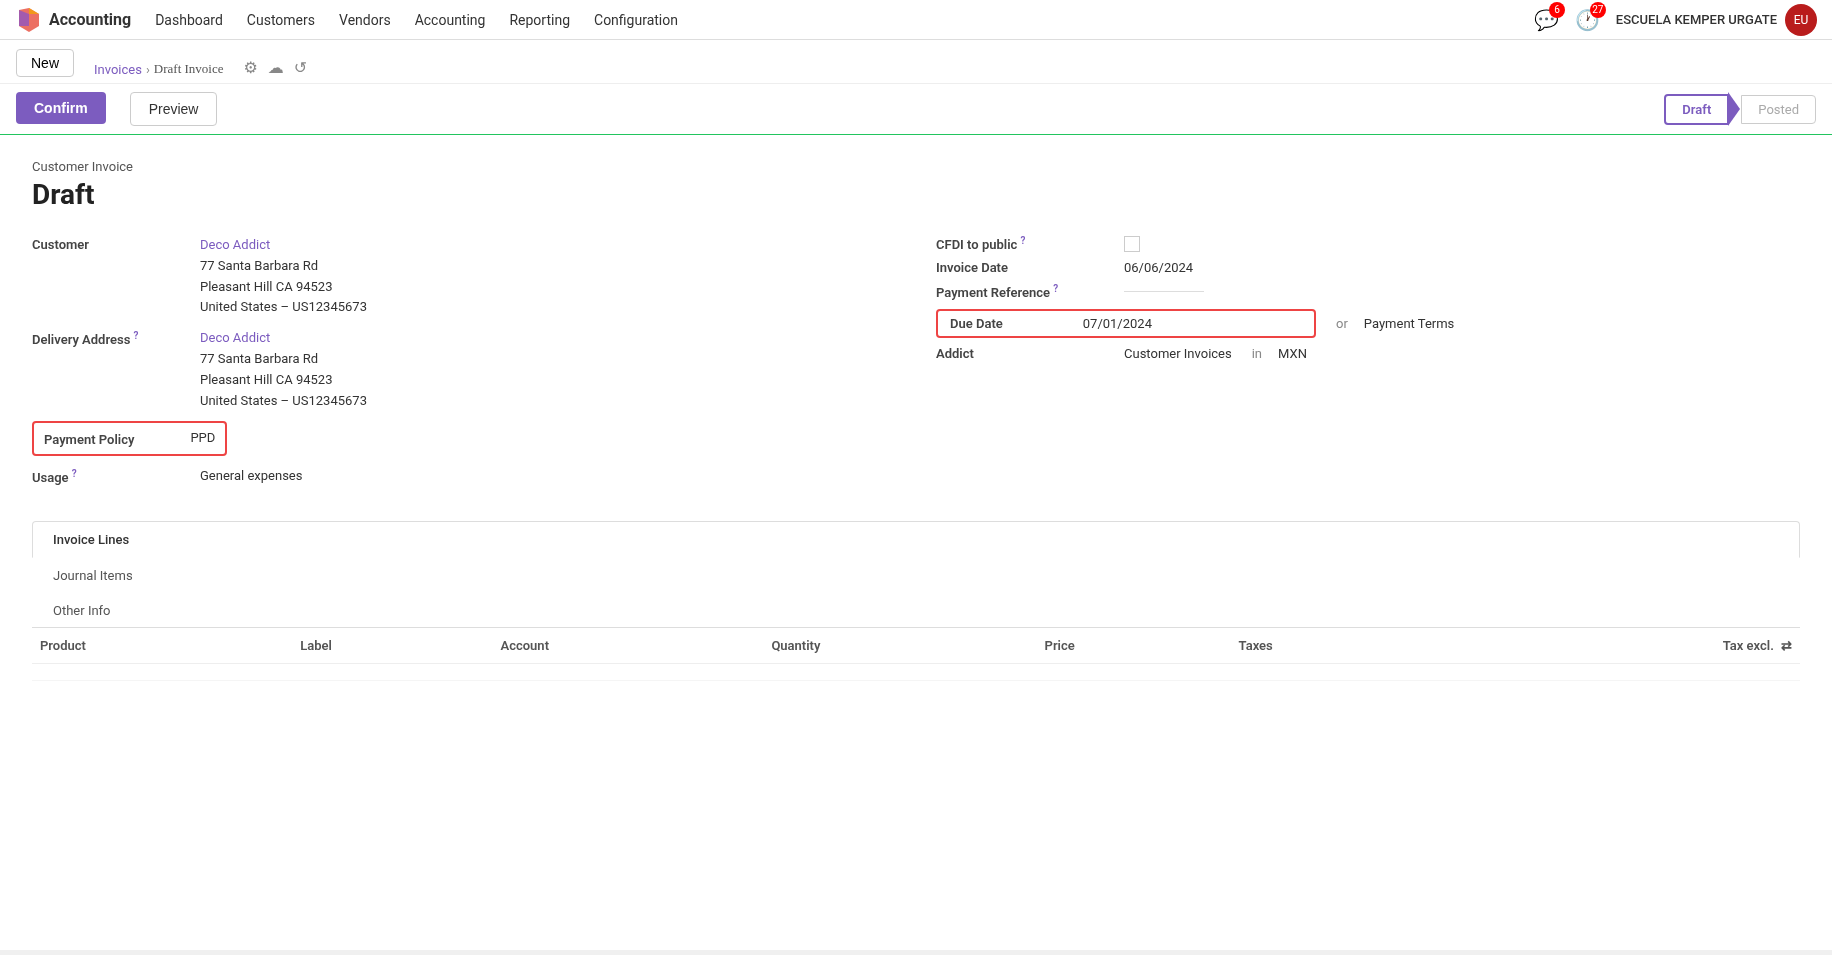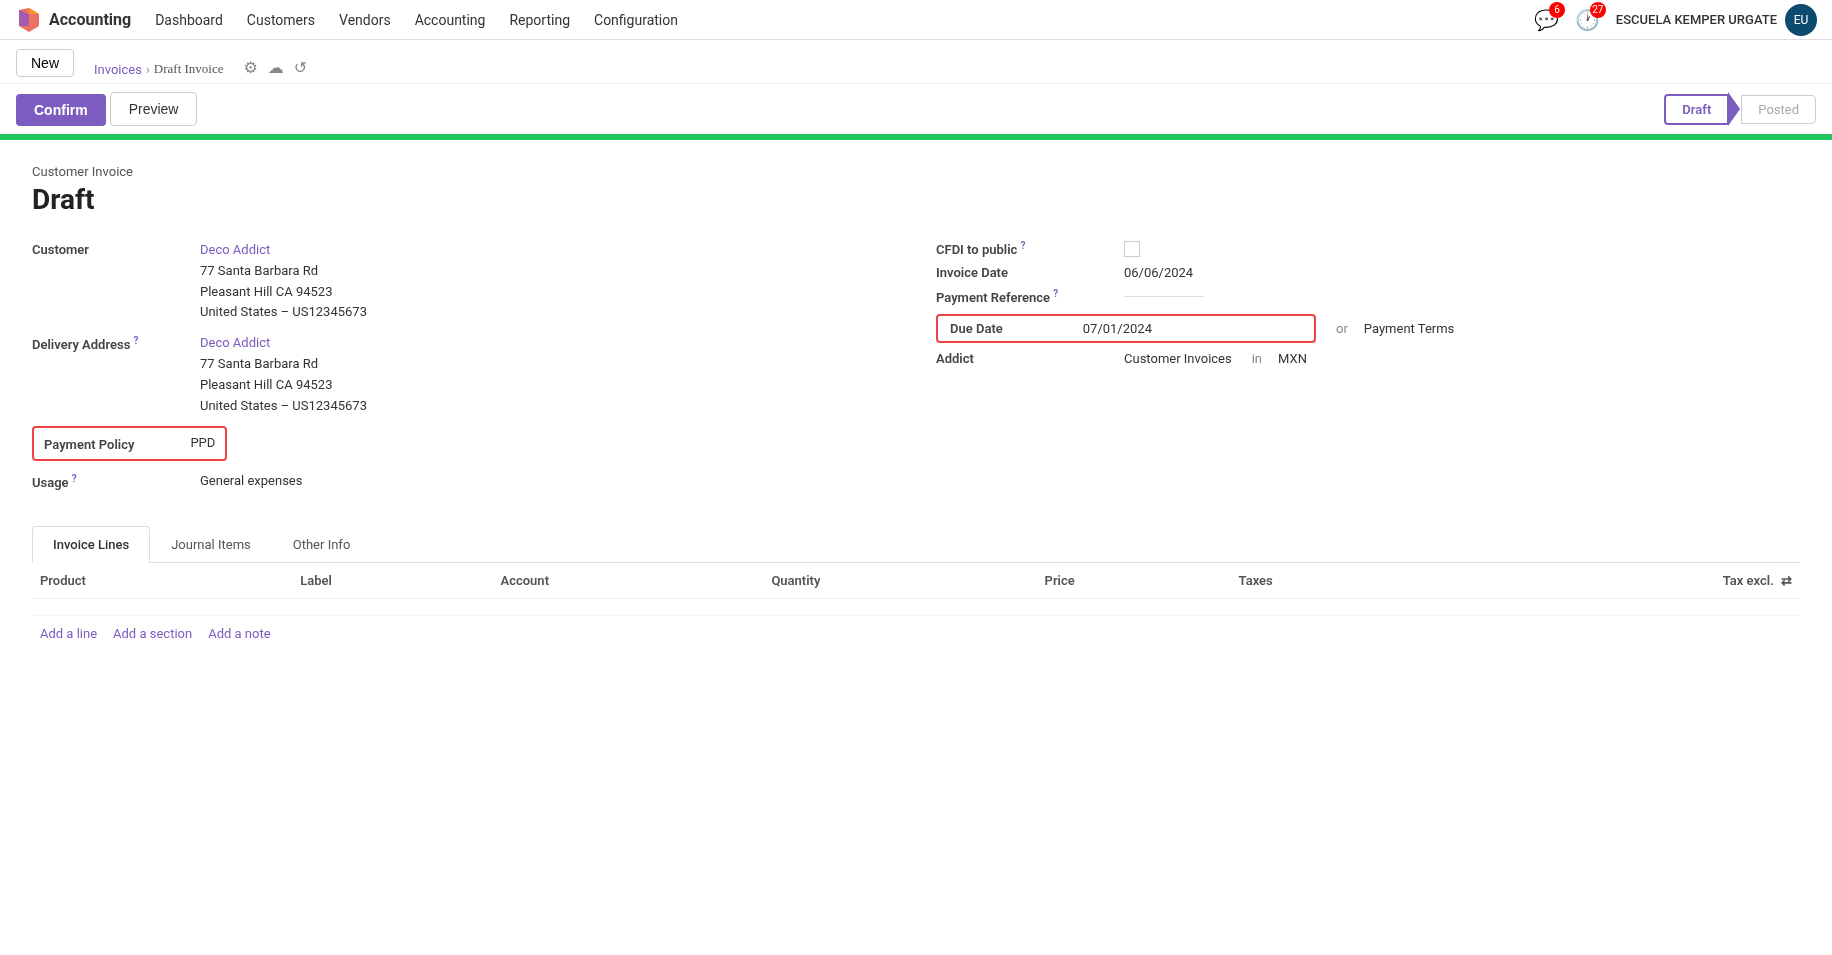--- a/index.html
+++ b/index.html
@@ -10,42 +10,42 @@
       display: flex; align-items: center; background: #fff; border-bottom: 1px solid #ddd;
       padding: 0 15px; height: 40px; gap: 24px; justify-content: flex-end;
     }
     .nav-logo { display: flex; align-items: center; gap: 6px; font-weight: 700; font-size: 16px; color: #333; }
     .nav-logo .logo-icon { width: 28px; height: 28px; }
     .nav-item { font-size: 14px; color: #333; cursor: pointer; padding: 4px 0; }
     .nav-right { margin-left: auto; display: flex; align-items: center; gap: 16px; }
     .nav-badge-btn { position: relative; cursor: pointer; }
     .badge { position: absolute; top: -6px; right: -6px; background: red; color: #fff; border-radius: 50%; font-size: 10px; width: 16px; height: 16px; display: flex; align-items: center; justify-content: center; }
     .nav-user { display: flex; align-items: center; gap: 8px; cursor: pointer; }
-    .user-avatar { width: 32px; height: 32px; border-radius: 50%; background: #0c4a6e; display: flex; align-items: center; justify-content: center; color: #fff; font-size: 12px; }
+    .user-avatar { width: 32px; height: 32px; border-radius: 50%; background: #b91c1c; display: flex; align-items: center; justify-content: center; color: #fff; font-size: 12px; }
 
     
     .breadcrumb-row {
       display: flex; align-items: flex-end; background: #fff; border-bottom: 1px solid #eee;
       padding: 6px 16px; gap: 12px; height: 44px;
     }
     .new-btn {
       border: 1px solid #ccc; background: #fff; padding: 5px 14px; border-radius: 4px;
       cursor: pointer; font-size: 14px; font-weight: 500;
     }
     .breadcrumb-links { display: flex; align-items: center; gap: 4px; }
     .breadcrumb-link { color: #7c5cbf; cursor: pointer; font-size: 13px; margin-left: 8px; }
     .breadcrumb-sep { color: #888; font-size: 13px; }
     .breadcrumb-current { color: #555; font-size: 13px; font-family: Liberation Serif, serif; }
     .breadcrumb-icons { display: flex; gap: 10px; margin-left: 8px; }
     .bc-icon { color: #888; cursor: pointer; font-size: 16px; }
 
     
     .action-bar {
-      display: flex; align-items: flex-end; background: #fff; border-bottom: 6px solid #22c55e;
-      padding: 8px 16px; gap: 4px;
+      display: flex; align-items: flex-start; background: #fff; border-bottom: 1px solid #22c55e;
+      padding: 8px 16px; gap: 24px;
     }
     .btn-confirm {
       background: #7c5cbf; color: #fff; border: none; padding: 8px 18px;
       border-radius: 4px; cursor: pointer; font-size: 14px; font-weight: 600;
     }
     .btn-preview {
       background: #fff; color: #333; border: 1px solid #ccc; padding: 8px 18px;
       border-radius: 4px; cursor: pointer; font-size: 14px;
     }
     .status-bar { margin-left: auto; display: flex; align-items: center; }
@@ -91,21 +91,21 @@
       display: flex; align-items: center; margin-bottom: 10px;
     }
     .payment-policy-inner {
       border: 2px solid #e44; border-radius: 4px; padding: 5px 10px;
       display: flex; align-items: center; gap: 40px;
     }
 
     .checkbox-field { width: 16px; height: 16px; border: 1px solid #ccc; background: #fff; display: inline-block; cursor: pointer; }
 
     
-    .tabs { display: flex; border-bottom: 1px solid #ddd; margin-top: 24px; }
+    .tabs { display: flex; border-bottom: 1px solid #ddd; margin-top: 24px; flex-direction: column; }
     .tab {
       padding: 10px 20px; cursor: pointer; font-size: 13px; color: #555;
       border: 1px solid transparent; border-bottom: none; margin-bottom: -1px;
       border-radius: 4px 4px 0 0;
     }
     .tab.active {
       border-color: #ddd; background: #fff; color: #333; font-weight: 500;
       border-bottom: 1px solid #fff;
     }
 
@@ -294,18 +294,13 @@
         </th>
       </tr>
     </thead>
     <tbody>
       <tr>
         <td colspan="7" style="height:8px;"></td>
       </tr>
     </tbody>
   </table>
 
-  <div class="add-links">
-    <span class="add-link">Add a line</span>
-    <span class="add-link">Add a section</span>
-    <span class="add-link">Add a note</span>
-  </div>
 </div>
 
 </body></html>

